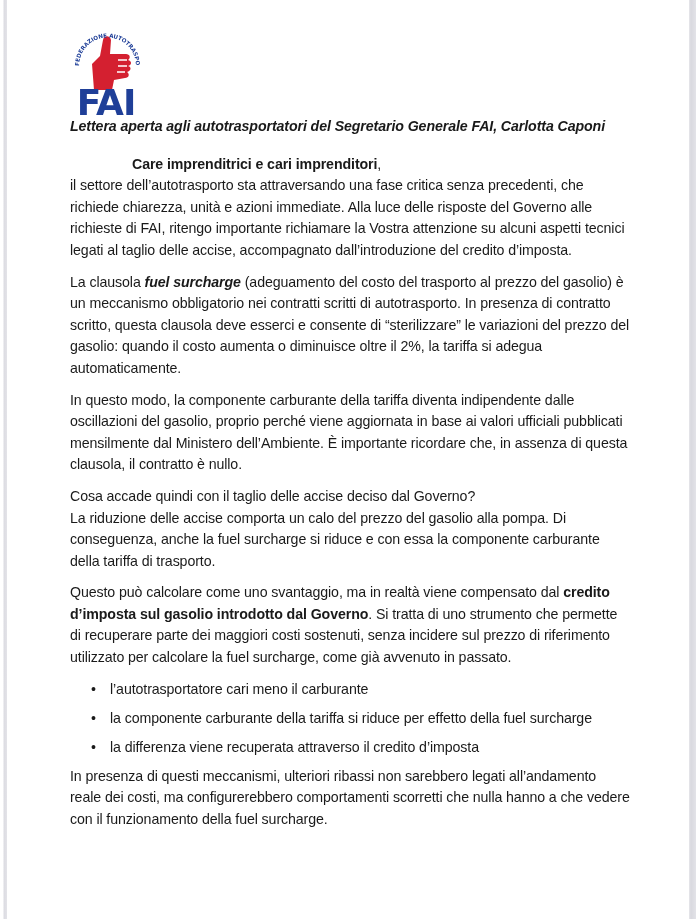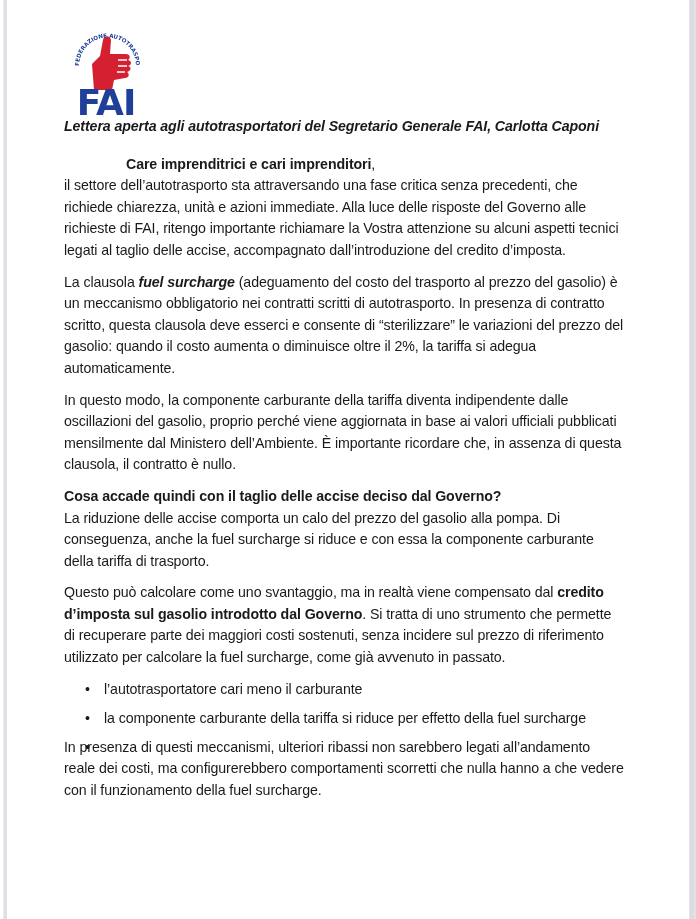--- a/index.html
+++ b/index.html
@@ -25,42 +25,42 @@
     }
     .logo {
       position: absolute;
       left: 70px;
       top: 18px;
       width: 72px;
       height: 100px;
     }
     .page {
       position: absolute;
-      left: 64px;
+      left: 70px;
       top: 116px;
       width: 560px;
       font-size: 14.2px;
       line-height: 21.6px;
       letter-spacing: -0.1px;
     }
     .title {
       font-weight: bold;
       font-style: italic;
       margin: 0 0 13px 0;
       font-size: 14.2px;
       white-space: nowrap;
     }
     .greeting {
       font-weight: bold;
       margin: 16px;
       padding-left: 46px;
     }
     .greeting .comma { font-weight: normal; }
     p { margin: 0 0 10px 0; }
-    .heading-q { font-weight: bold; text-align: right; }
+    .heading-q { font-weight: normal; text-align: right; }
     ul.bullets {
       list-style: none;
       margin: 0 0 6px 0;
       padding: 0;
     }
     ul.bullets li {
       position: relative;
       padding-left: 40px;
       margin-bottom: 8px;
       line-height: 21px;
@@ -108,19 +108,19 @@
   <p>In questo modo, la componente carburante della tariffa diventa indipendente dalle oscillazioni del gasolio, proprio perché viene aggiornata in base ai valori ufficiali pubblicati mensilmente dal Ministero dell’Ambiente. È importante ricordare che, in assenza di questa clausola, il contratto è nullo.</p>
 
   <p style="margin-bottom:10px;"><span class="heading-q">Cosa accade quindi con il taglio delle accise deciso dal Governo?</span><br><span>La riduzione delle accise comporta un calo del prezzo del gasolio alla pompa. Di conseguenza, anche la fuel surcharge si riduce e con essa la componente carburante della tariffa di trasporto.</span></p>
 
   <p><span>Questo può calcolare come uno svantaggio, ma in realtà viene compensato dal </span><b>credito d’imposta sul gasolio introdotto dal Governo</b><span>. Si tratta di uno strumento che permette di recuperare parte dei maggiori costi sostenuti, senza incidere sul prezzo di riferimento utilizzato per calcolare la fuel surcharge, come già avvenuto in passato.</span></p>
 
 
   <ul class="bullets">
     <li><span class="dot">•</span><span>l’autotrasportatore cari meno il carburante</span></li>
     <li><span class="dot">•</span><span>la componente carburante della tariffa si riduce per effetto della fuel surcharge</span></li>
-    <li><span class="dot">•</span></li>
+    <li><span class="dot">•</span><span>la differenza viene recuperata attraverso il credito d’imposta</span></li>
   </ul>
 
 
   <p>In presenza di questi meccanismi, ulteriori ribassi non sarebbero legati all’andamento reale dei costi, ma configurerebbero comportamenti scorretti che nulla hanno a che vedere con il funzionamento della fuel surcharge.</p>
 
 </div>
 
 </body></html>

